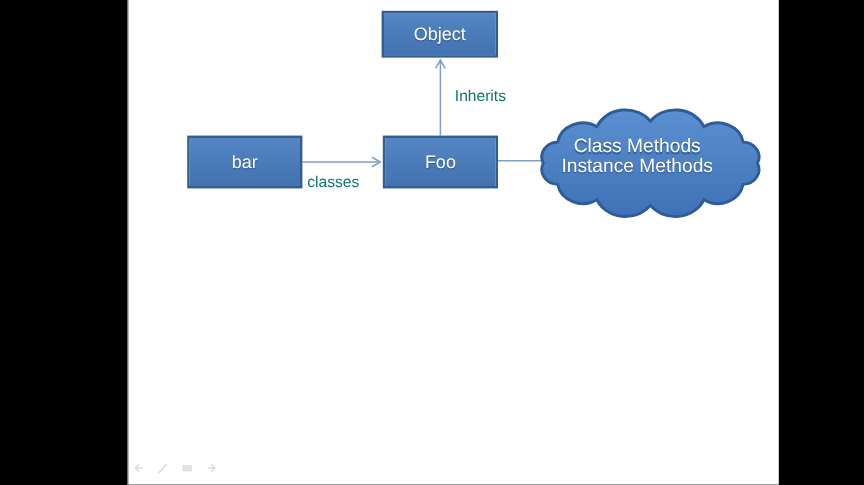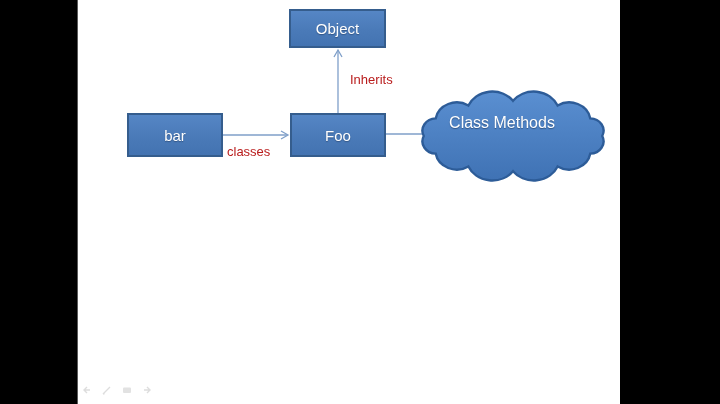--- a/index.html
+++ b/index.html
@@ -12,21 +12,21 @@
     font-family: "Liberation Sans", sans-serif;
   }
   .stage {
     position: relative;
     width: 720px;
     height: 404px;
     background: #000000;
   }
   .slide {
     position: absolute;
-    left: 77px;
+    left: 106px;
     top: 0;
     width: 543px;
     height: 404px;
     background: #ffffff;
     border-left: 1px solid #5a5a5a;
     box-sizing: border-box;
   }
   .node-box {
     position: absolute;
     box-sizing: border-box;
@@ -37,21 +37,21 @@
     align-items: center;
     justify-content: center;
     font-size: 15px;
     text-shadow: 0 1px 1px rgba(25, 45, 75, 0.45);
   }
   .box-object { left: 211px; top: 9px;  width: 97px; height: 39px; }
   .box-bar    { left: 49px;  top: 113px; width: 96px; height: 44px; }
   .box-foo    { left: 212px; top: 113px; width: 96px; height: 44px; }
   .edge-label {
     position: absolute;
-    color: #b91c1c;
+    color: #0f766e;
     font-size: 13px;
     white-space: nowrap;
   }
   .label-inherits { left: 272px; top: 72px; }
   .label-classes  { left: 149px; top: 144px; text-align: right; }
   .cloud-text {
     position: absolute;
     left: 338px;
     top: 115px;
     width: 172px;
@@ -136,20 +136,21 @@
     <div class="node-box box-bar">
       <span>bar</span>
     </div>
 
     <div class="node-box box-foo">
       <span>Foo</span>
     </div>
 
     <div class="cloud-text">
       <div>Class Methods</div>
+      <div>Instance Methods</div>
     </div>
 
     <div class="edge-label label-inherits">Inherits</div>
     <div class="edge-label label-classes">classes</div>
 
     <div class="show-toolbar">
       <span class="tb-icon">
         <svg width="12" height="12" viewBox="0 0 12 12">
           <path d="M9,6 L3,6 M6,3 L3,6 L6,9" stroke="#dddddd" stroke-width="1.4" fill="none"></path>
         </svg>

